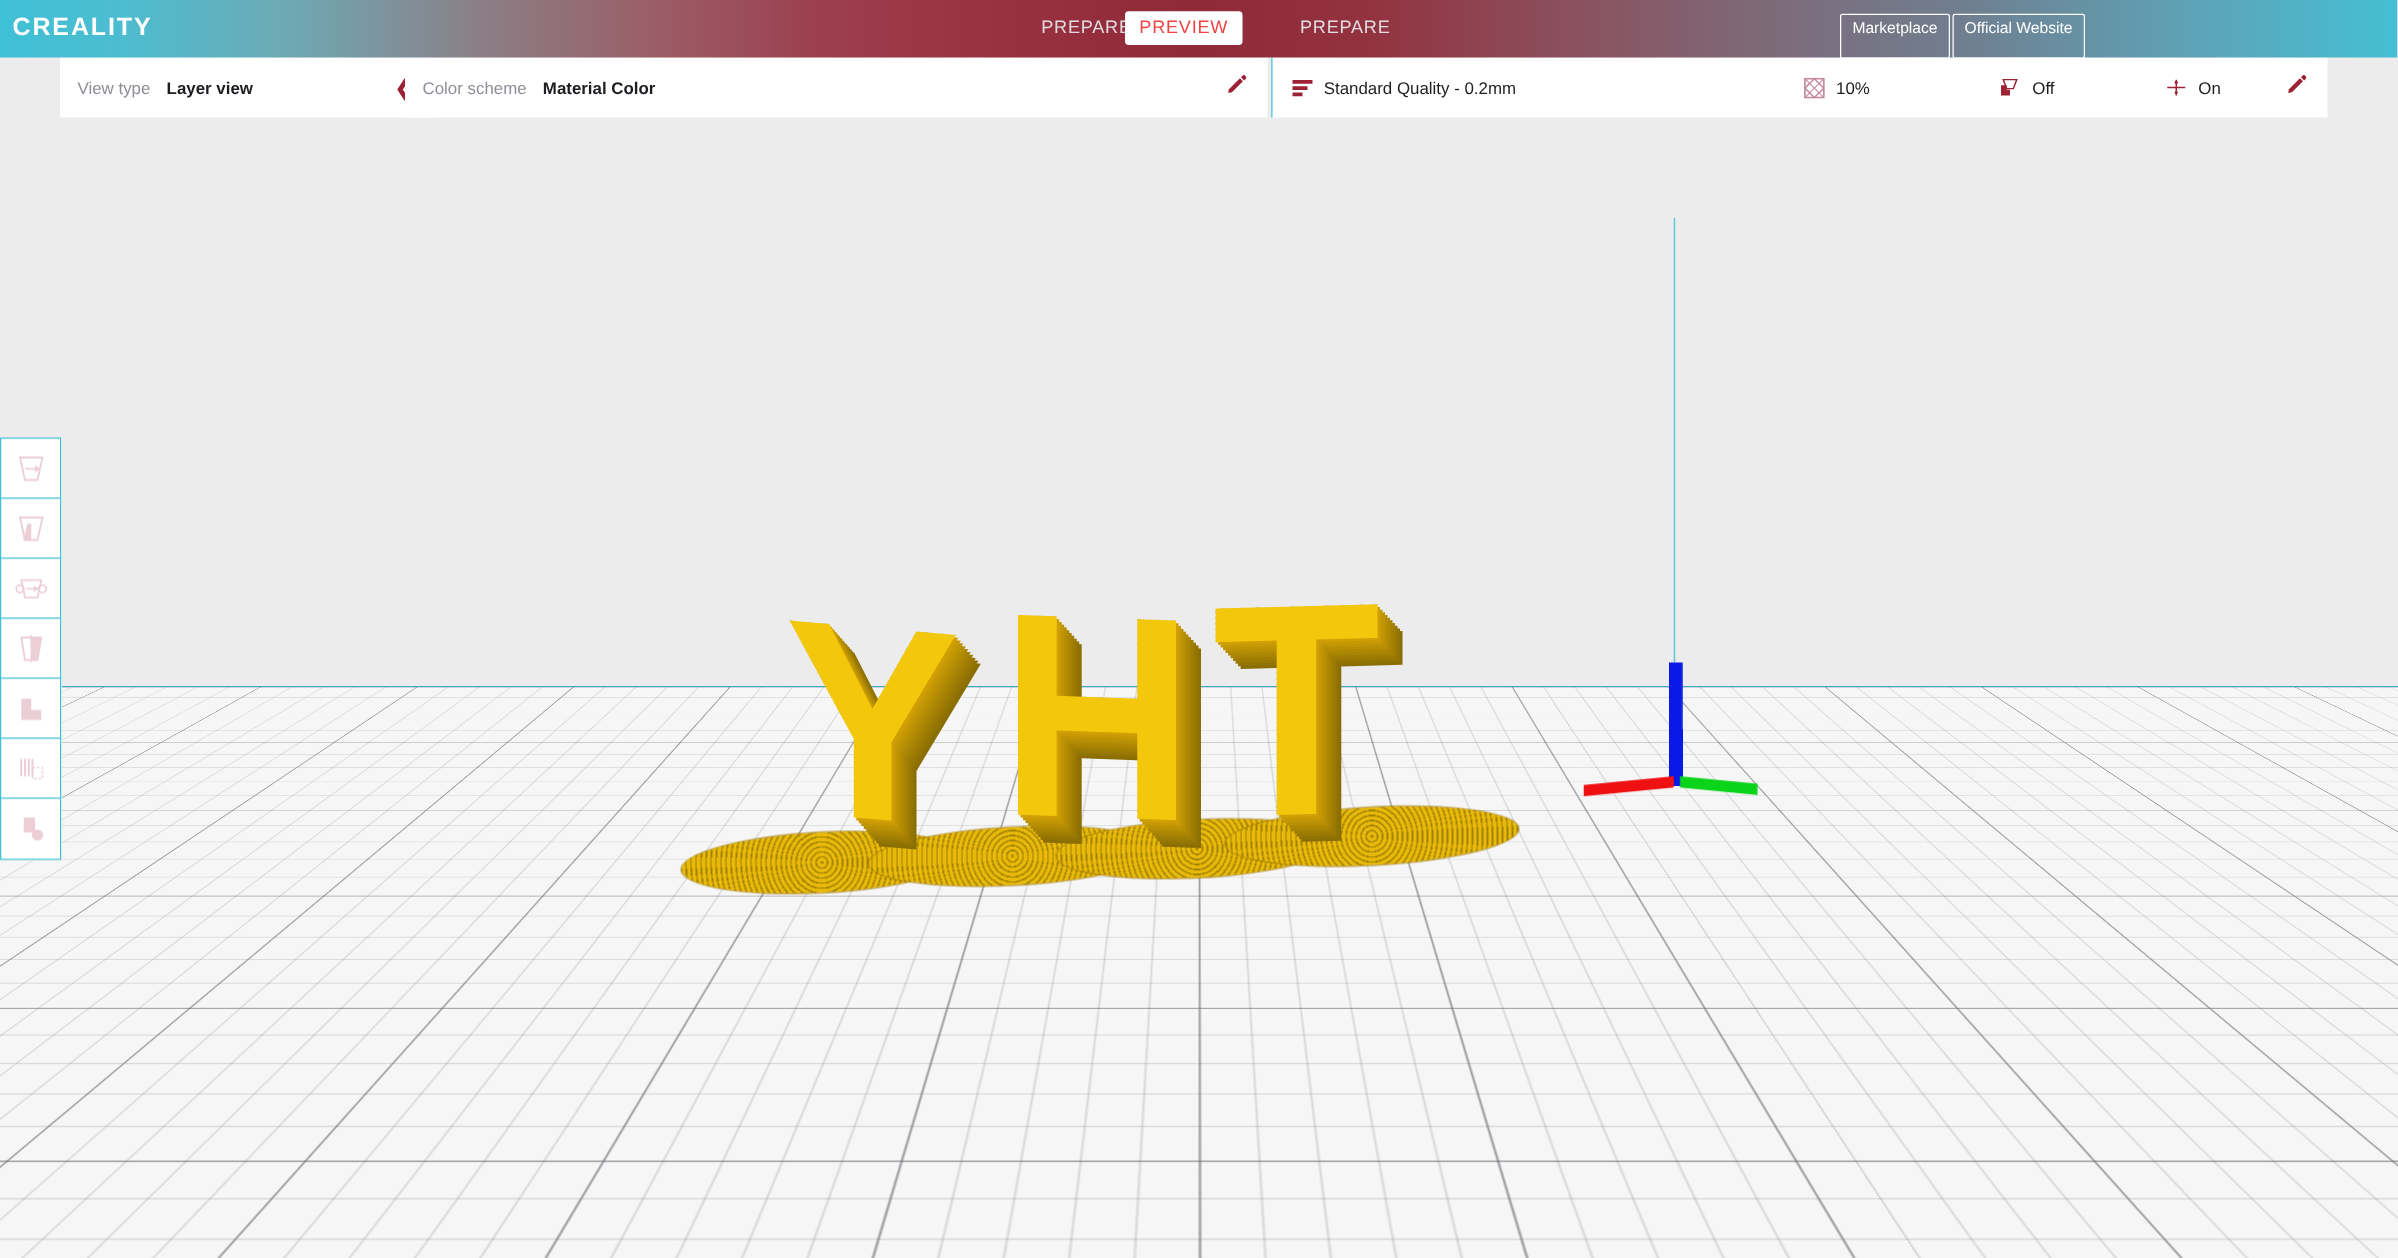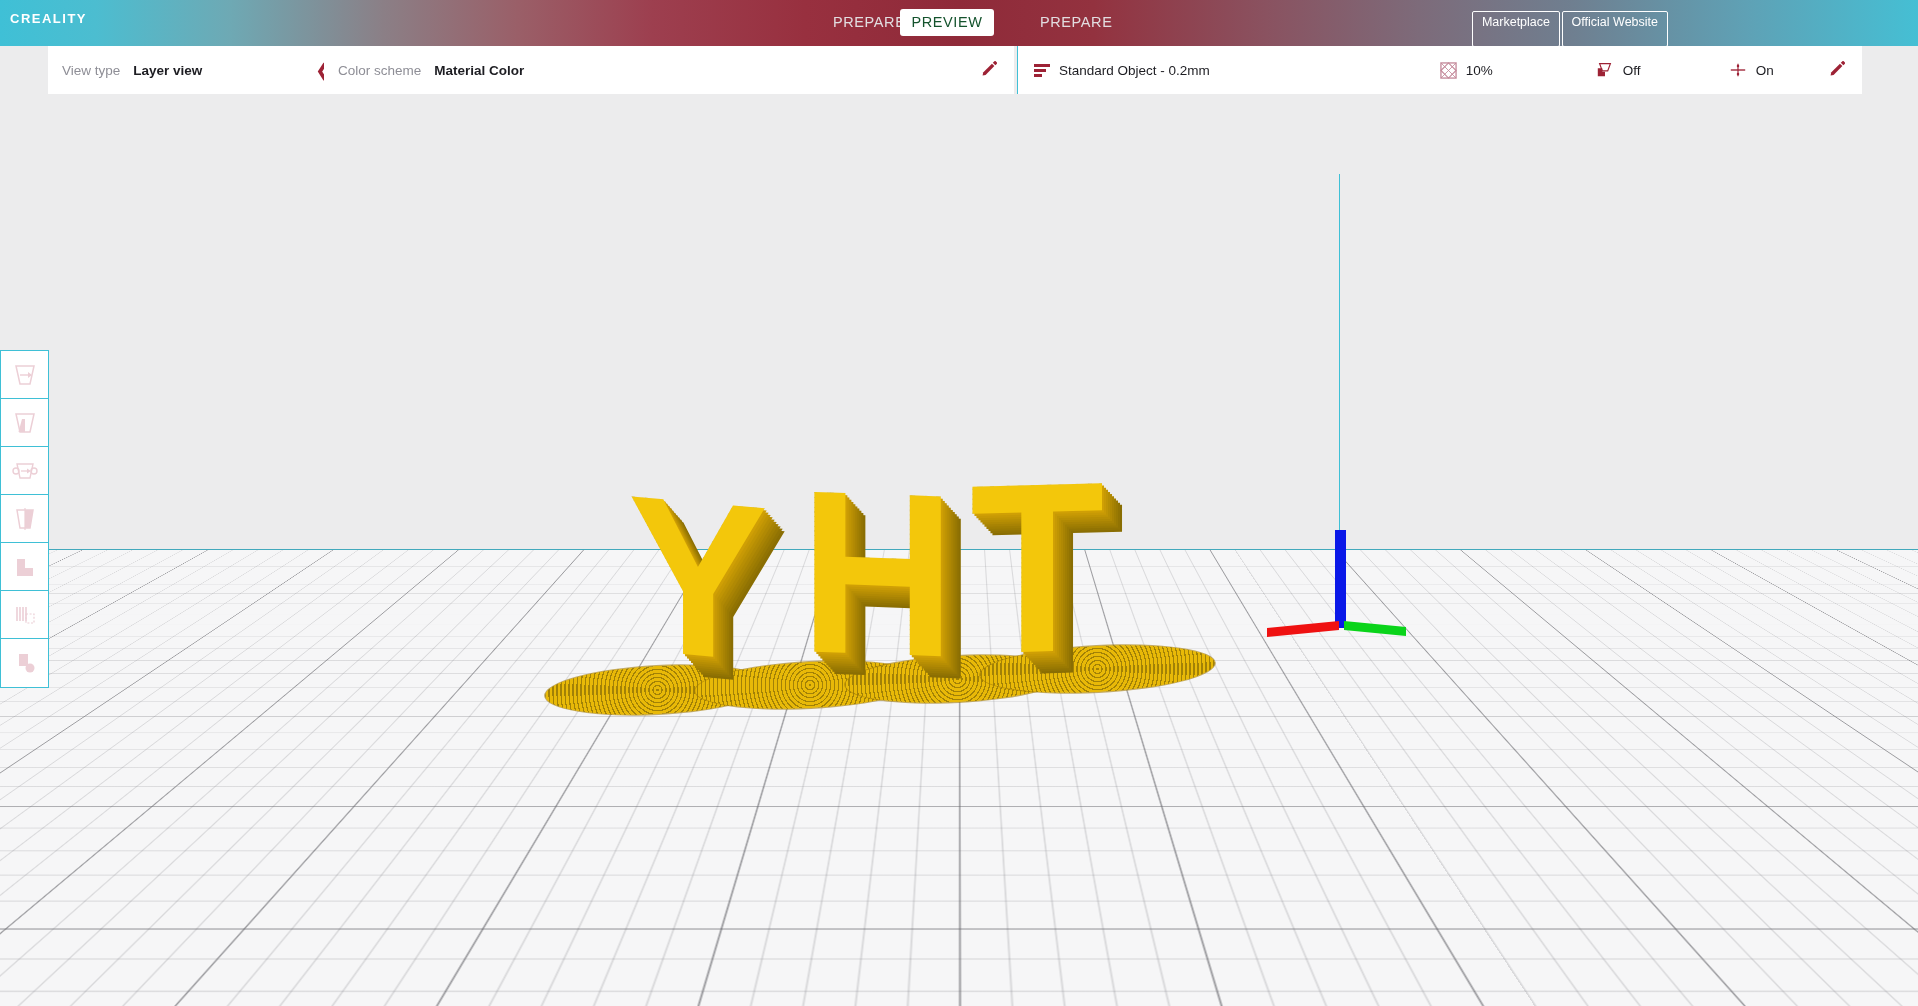--- a/index.html
+++ b/index.html
@@ -16,31 +16,31 @@
     background:linear-gradient(90deg,
        #3fc0d6 0%, #4cbdd0 5%, #6ea9b4 12%,
        #8b7f86 20%, #9a5f68 27%, #9d3f4f 34%,
        #98303f 42%, #8f2a39 50%, #93323f 57%,
        #8a5260 66%, #7d6b7a 74%, #6f7f90 82%,
        #5fa1b5 91%, #45bfd4 100%);
     z-index:30;
   }
   .logo {
     position:absolute; left:10px; top:11px;
-    color:#ffffff; font-size:13px; letter-spacing:1.5px;
+    color:#ffffff; font-size:20px; letter-spacing:1.5px;
     font-weight:bold; font-family:"Liberation Sans", sans-serif;
   }
   .nav { position:absolute; left:0; top:0; width:1918px; height:46px; }
   .nav-item {
     position:absolute; top:9px; height:27px; line-height:27px;
     padding:0 22px; font-size:14.5px; letter-spacing:0.6px;
     color:#e2dde0; cursor:pointer; white-space:nowrap;
     border-radius:3px;
   }
-  .nav-item.active { background:#ffffff; color:#14532d; }
+  .nav-item.active { background:#ffffff; color:#ef4444; }
   #nav-prepare { left:811px; }
   #nav-preview { left:900px; width:94px; padding:0; text-align:center; }
   #nav-monitor { left:1018px; }
 
   .hdr-btn {
     position:absolute; top:11px; height:36px; line-height:21px;
     padding:0 9px; font-size:12.5px; color:#ffffff;
     border:1px solid #ffffff; background:transparent;
     cursor:pointer; white-space:nowrap; border-radius:2px;
   }
@@ -251,21 +251,21 @@
     <div class="tb-panel" id="tb-right">
 
       <div class="tb-sep"></div>
 
       <div class="tb-group" style="margin-left:16px;">
         <span class="ico-layers">
             <i></i>
             <i></i>
             <i></i>
           </span>
-        <span class="tb-txt">Standard Object - 0.2mm</span>
+        <span class="tb-txt">Standard Quality - 0.2mm</span>
       </div>
 
       <div class="tb-group" style="margin-left:230px;">
         <svg width="17" height="17" viewBox="0 0 18 18">
           <rect x="1" y="1" width="16" height="16" fill="none" stroke="#c4899a" stroke-width="1.4"></rect>
           <path d="M1 9 L9 1 L17 9 L9 17 Z" fill="none" stroke="#c4899a" stroke-width="1.2"></path>
           <path d="M1 1 L17 17 M17 1 L1 17" stroke="#c4899a" stroke-width="0.9"></path>
         </svg>
         <span class="tb-txt">10%</span>
       </div>

